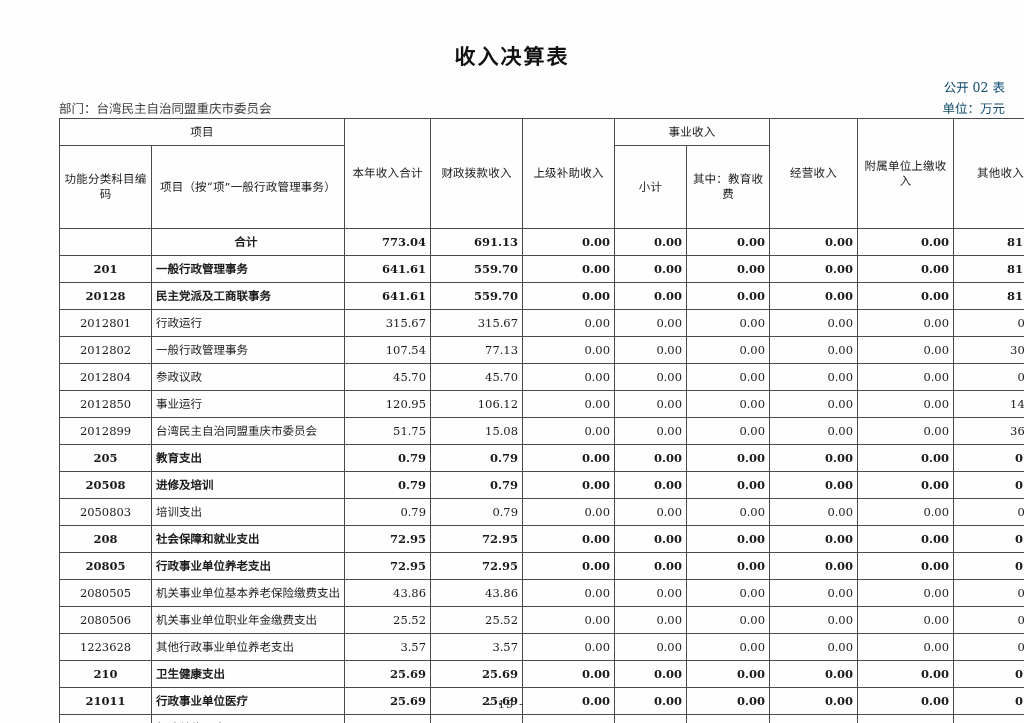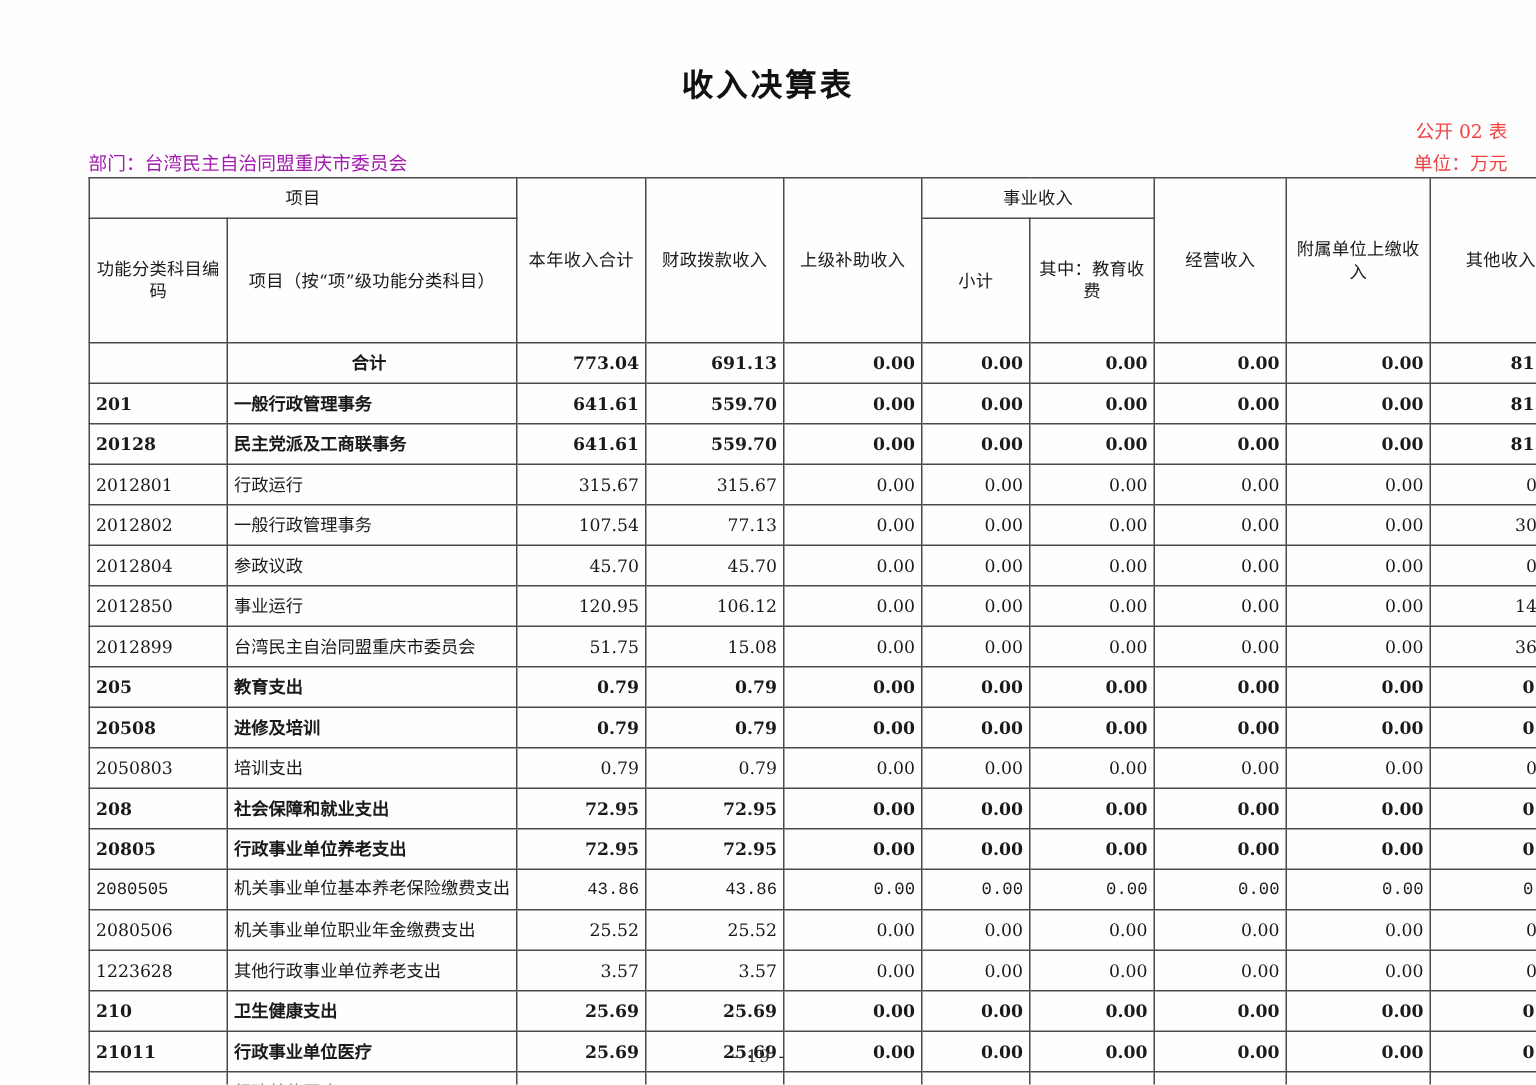--- a/index.html
+++ b/index.html
@@ -37,31 +37,31 @@
     color: #111;
   }
 
   
   .meta-left {
     position: absolute;
     top: 98px;
     left: 59px;
     font-size: 12.5px;
     font-family: "DejaVu Serif", "Liberation Serif", serif;
-    color: #a21caf;
+    color: #404040;
     white-space: nowrap;
   }
   .meta-right {
     position: absolute;
     right: 19px;
     top: 77px;
     text-align: right;
     font-size: 12.5px;
     font-family: "DejaVu Serif", "Liberation Serif", serif;
-    color: #ef4444;
+    color: #0c4a6e;
     line-height: 21px;
   }
   .meta-right div { white-space: nowrap; }
 
   
   .table-wrap {
     position: absolute;
     left: 59px;
     top: 118px;
     width: 946px;
@@ -83,42 +83,42 @@
   table.fin thead th {
     text-align: center;
     font-weight: normal;
     font-size: 11.5px;
     letter-spacing: 0.2px;
   }
   .hdr-group { height: 27px; }
   .hdr-main  { height: 83px; }
 
   td.code {
-    text-align: left;
+    text-align: center;
     padding-left: 5px;
     font-size: 11.5px;
     white-space: nowrap;
   }
   td.item {
     text-align: left;
     padding-left: 6px;
     font-size: 11.5px;
   }
   td.item.center {
     text-align: center;
     padding-left: 0;
   }
   td.num {
     text-align: right;
     padding-right: 7px;
     font-size: 11.5px;
     white-space: nowrap;
   }
   tr.bold td { font-weight: bold; }
-  tr.tall td { height: 40px; font-family: Liberation Mono, monospace; }
+  tr.tall td { height: 40px; }
   tr.data td { height: 22px; }
 
   
   col.c-code { width: 92px; }
   col.c-item { width: 193px; }
   col.c-tot  { width: 86px; }
   col.c-fin  { width: 92px; }
   col.c-sup  { width: 92px; }
   col.c-sub  { width: 72px; }
   col.c-edu  { width: 83px; }
@@ -173,21 +173,21 @@
           <th rowspan="2">本年收入合计</th>
           <th rowspan="2">财政拨款收入</th>
           <th rowspan="2">上级补助收入</th>
           <th colspan="2">事业收入</th>
           <th rowspan="2">经营收入</th>
           <th rowspan="2">附属单位上缴收入</th>
           <th rowspan="2">其他收入</th>
         </tr>
         <tr class="hdr-main">
           <th>功能分类科目编码</th>
-          <th>项目（按“项”级功能分类科目）</th>
+          <th>项目（按“项”一般行政管理事务）</th>
           <th>小计</th>
           <th>其中：教育收费</th>
         </tr>
       </thead>
       <tbody id="fin-body">
           <tr class="data bold">
             <td class="code"></td>
             <td class="item center">合计</td>
             <td class="num">773.04</td>
             <td class="num">691.13</td>

